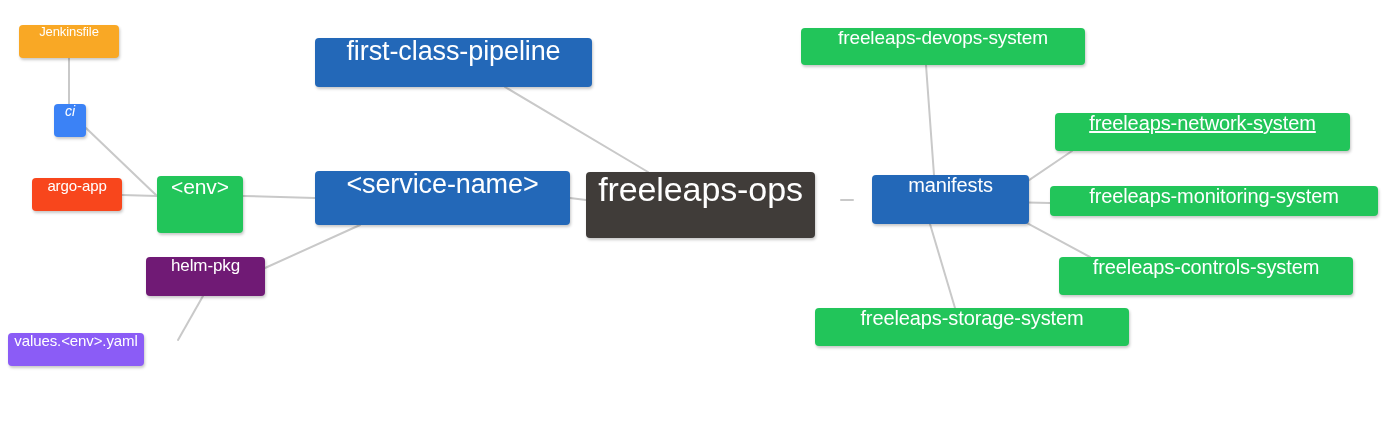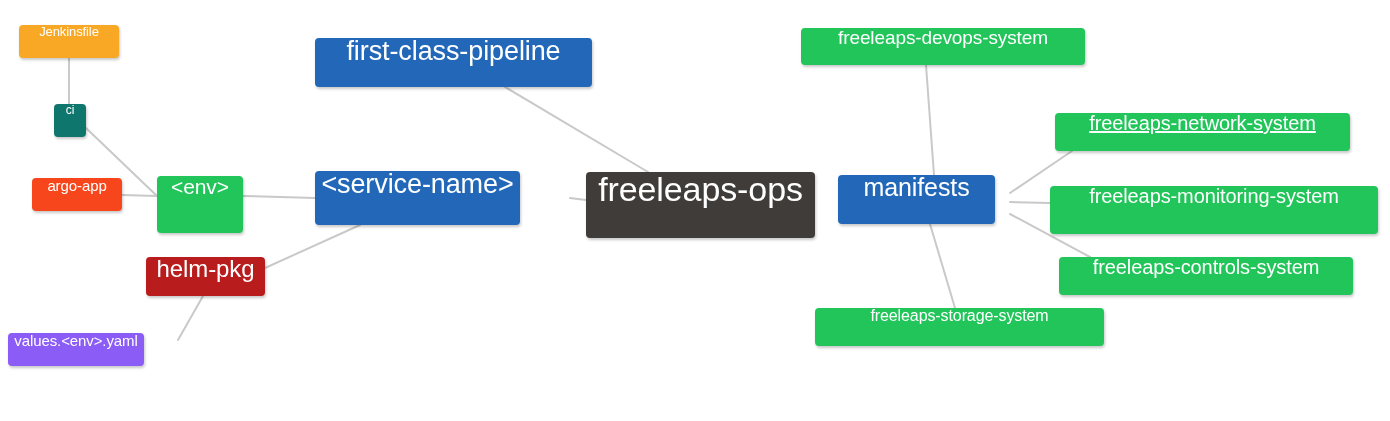--- a/index.html
+++ b/index.html
@@ -59,56 +59,56 @@
       <line x1="934" y1="175" x2="926" y2="65" stroke="#c9c9c9" stroke-width="2" stroke-linecap="round"></line>
       <line x1="1010" y1="193" x2="1072" y2="151" stroke="#c9c9c9" stroke-width="2" stroke-linecap="round"></line>
       <line x1="1010" y1="202" x2="1050" y2="203" stroke="#c9c9c9" stroke-width="2" stroke-linecap="round"></line>
       <line x1="1010" y1="214" x2="1090" y2="257" stroke="#c9c9c9" stroke-width="2" stroke-linecap="round"></line>
       <line x1="930" y1="224" x2="955" y2="308" stroke="#c9c9c9" stroke-width="2" stroke-linecap="round"></line>
     </svg>
   <div id="node-layer">
       <div class="node" style="left: 19px; top: 25px; width: 100px; height: 33px; background: rgb(249, 168, 37); font-size: 13px;">
         <span class="node-label">Jenkinsfile</span>
       </div>
-      <div class="node" style="left: 54px; top: 104px; width: 32px; height: 33px; background: #0f766e; font-size: 12px;">
+      <div class="node" style="left: 54px; top: 104px; width: 32px; height: 33px; background: #3b82f6; font-size: 14px; font-style: italic;">
         <span class="node-label">ci</span>
       </div>
       <div class="node" style="left: 32px; top: 178px; width: 90px; height: 33px; background: rgb(248, 70, 28); font-size: 15px;">
         <span class="node-label">argo-app</span>
       </div>
       <div class="node" style="left: 157px; top: 176px; width: 86px; height: 57px; background: rgb(34, 197, 90); font-size: 21px;">
         <span class="node-label">&lt;env&gt;</span>
       </div>
-      <div class="node" style="left: 146px; top: 257px; width: 119px; height: 39px; background: #b91c1c; font-size: 24px;">
+      <div class="node" style="left: 146px; top: 257px; width: 119px; height: 39px; background: #701a75; font-size: 17px;">
         <span class="node-label">helm-pkg</span>
       </div>
       <div class="node" style="left: 8px; top: 333px; width: 136px; height: 33px; background: #8b5cf6; font-size: 15px;">
         <span class="node-label">values.&lt;env&gt;.yaml</span>
       </div>
       <div class="node" style="left: 315px; top: 38px; width: 277px; height: 49px; background: rgb(35, 104, 184); font-size: 27px;">
         <span class="node-label">first-class-pipeline</span>
       </div>
-      <div class="node" style="left: 315px; top: 171px; width: 205px; height: 54px; background: rgb(35, 104, 184); font-size: 27px;">
+      <div class="node" style="left: 315px; top: 171px; width: 255px; height: 54px; background: rgb(35, 104, 184); font-size: 27px;">
         <span class="node-label">&lt;service-name&gt;</span>
       </div>
       <div class="node" style="left: 586px; top: 172px; width: 229px; height: 66px; background: rgb(64, 60, 57); font-size: 34px;">
         <span class="node-label">freeleaps-ops</span>
       </div>
-      <div class="node" style="left: 838px; top: 175px; width: 157px; height: 49px; background: rgb(35, 104, 184); font-size: 25px;">
+      <div class="node" style="left: 872px; top: 175px; width: 157px; height: 49px; background: rgb(35, 104, 184); font-size: 20px;">
         <span class="node-label">manifests</span>
       </div>
       <div class="node" style="left: 801px; top: 28px; width: 284px; height: 37px; background: rgb(34, 197, 90); font-size: 19px;">
         <span class="node-label">freeleaps-devops-system</span>
       </div>
       <div class="node" style="left: 1055px; top: 113px; width: 295px; height: 38px; background: rgb(34, 197, 90); font-size: 20px; text-decoration: underline;">
         <span class="node-label">freeleaps-network-system</span>
       </div>
-      <div class="node" style="left: 1050px; top: 186px; width: 328px; height: 48px; background: rgb(34, 197, 90); font-size: 20px;">
+      <div class="node" style="left: 1050px; top: 186px; width: 328px; height: 30px; background: rgb(34, 197, 90); font-size: 20px;">
         <span class="node-label">freeleaps-monitoring-system</span>
       </div>
       <div class="node" style="left: 1059px; top: 257px; width: 294px; height: 38px; background: rgb(34, 197, 90); font-size: 20px;">
         <span class="node-label">freeleaps-controls-system</span>
       </div>
-      <div class="node" style="left: 815px; top: 308px; width: 289px; height: 38px; background: rgb(34, 197, 90); font-size: 16px;">
+      <div class="node" style="left: 815px; top: 308px; width: 314px; height: 38px; background: rgb(34, 197, 90); font-size: 20px;">
         <span class="node-label">freeleaps-storage-system</span>
       </div>
     </div>
 </div>
 
 </body></html>

